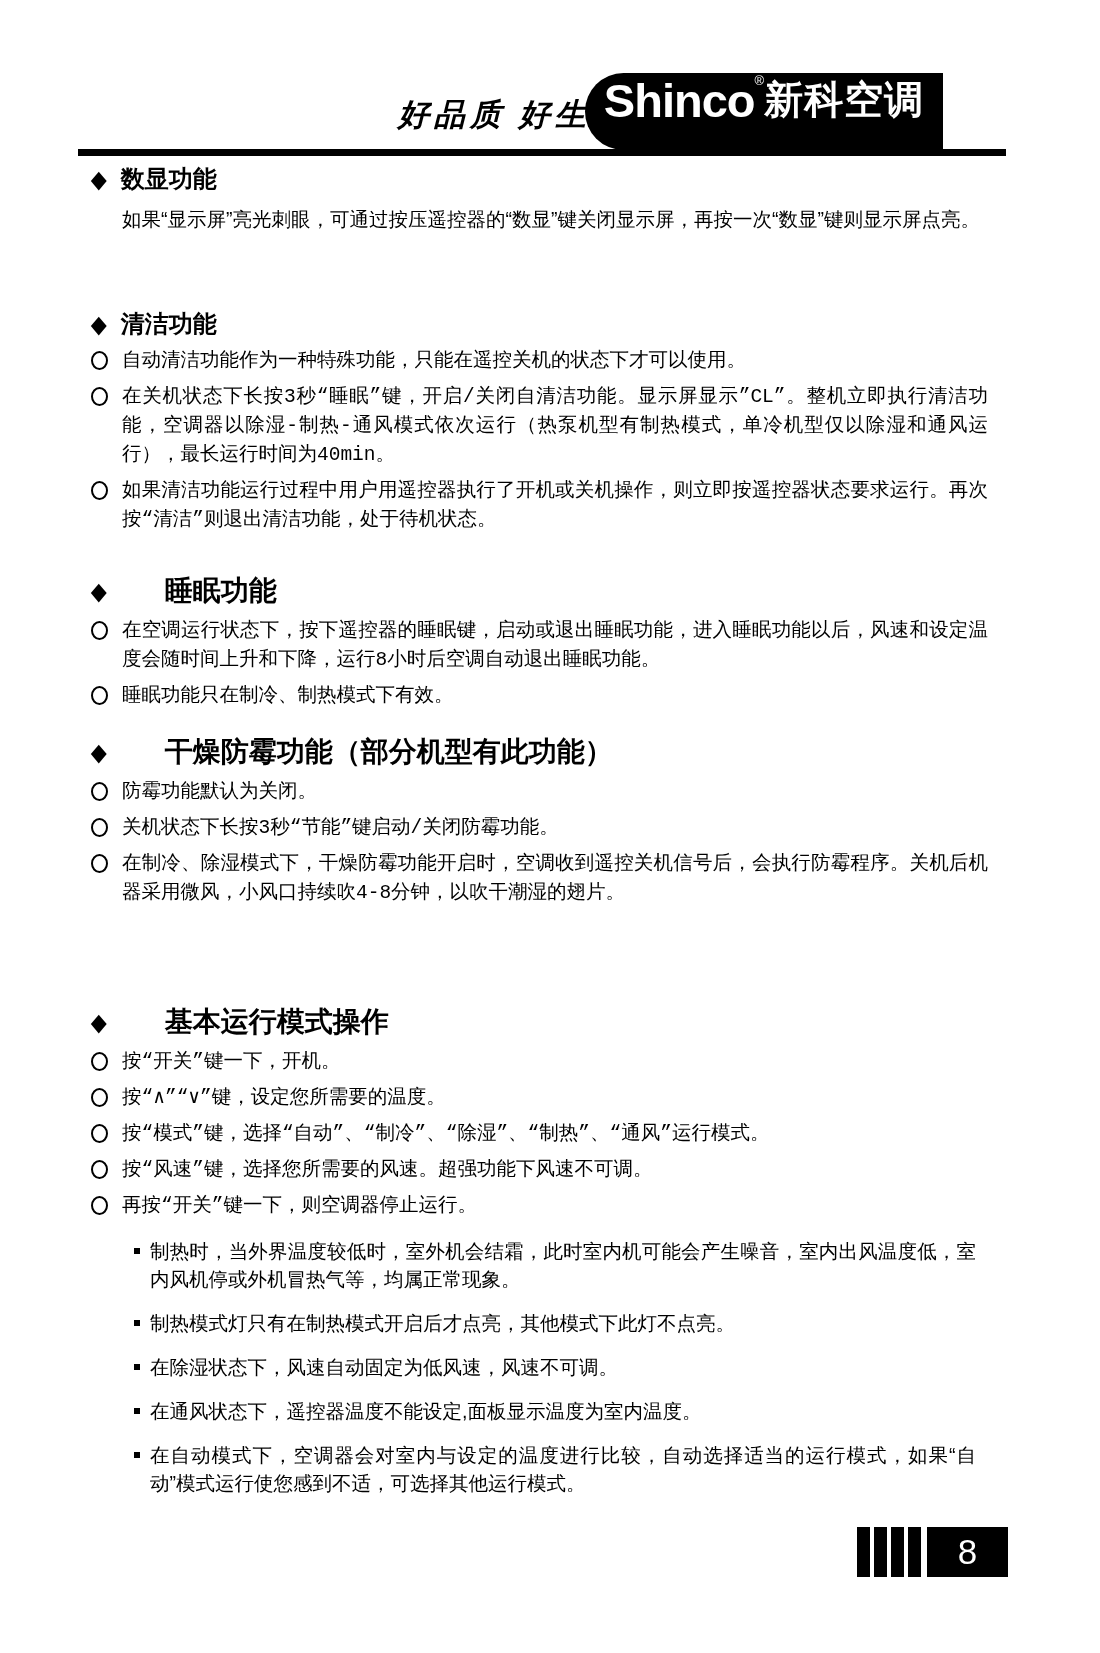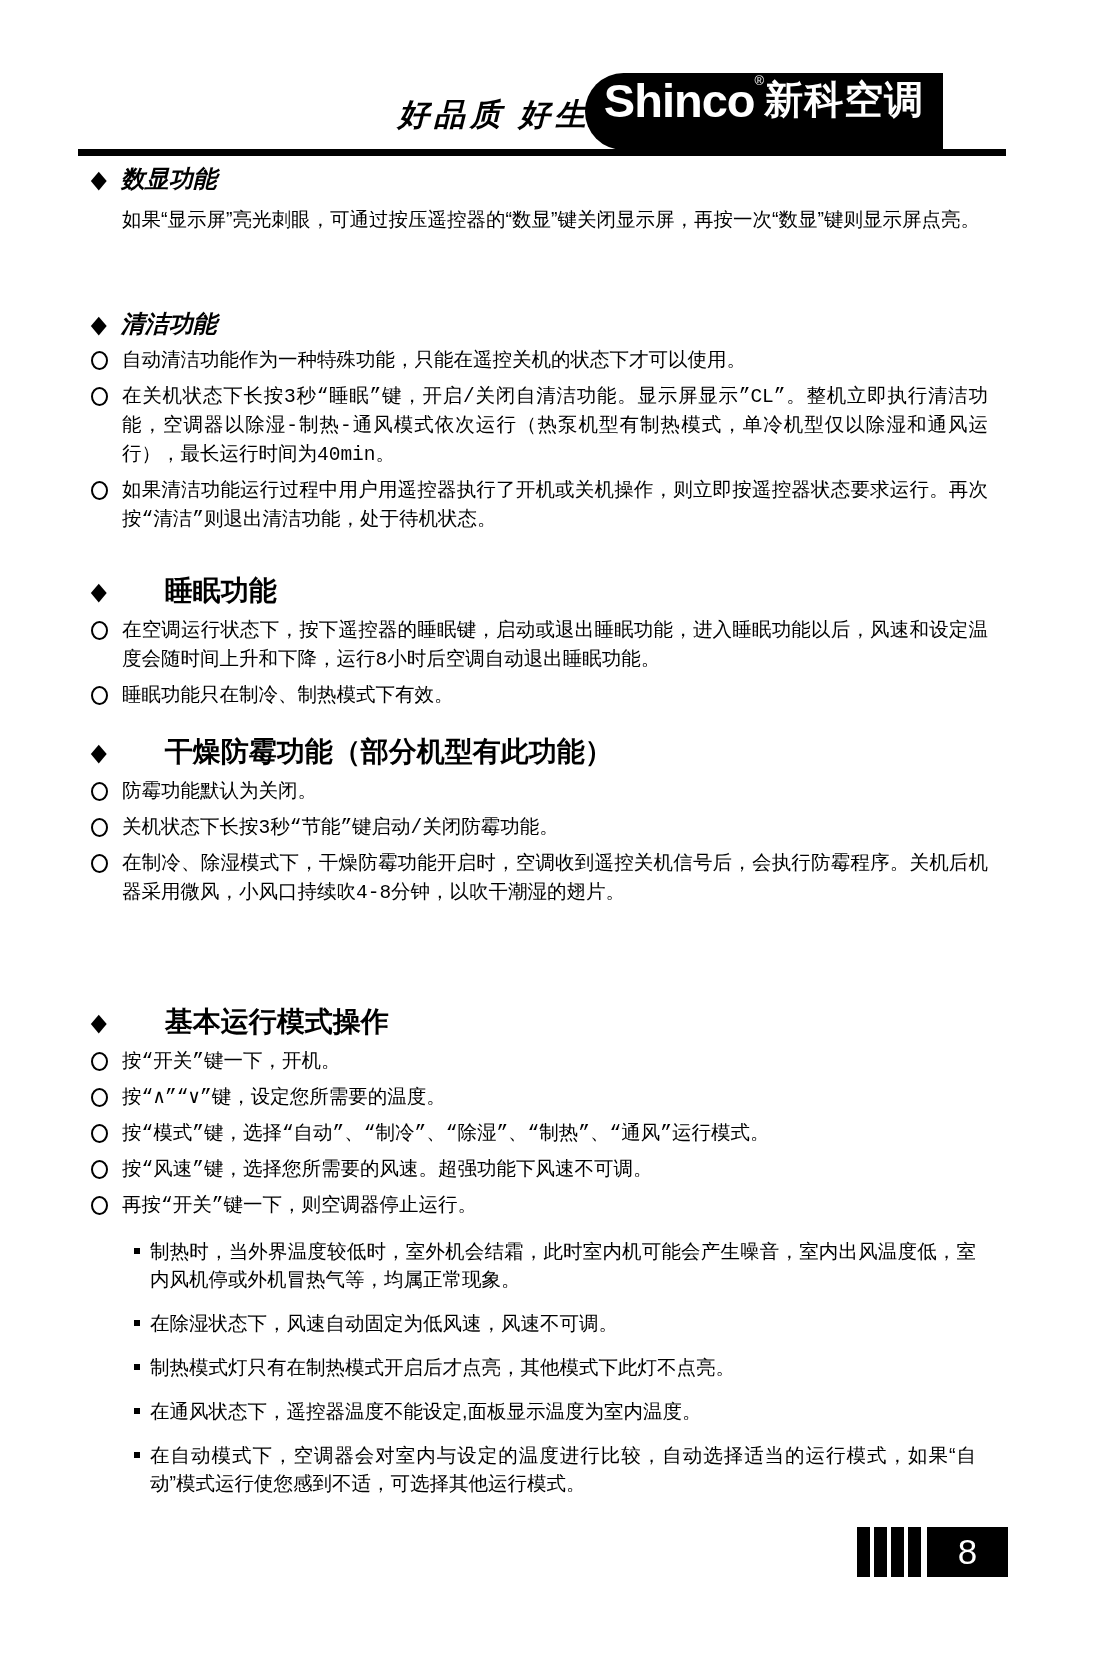--- a/index.html
+++ b/index.html
@@ -35,21 +35,21 @@
   .top-rule {
     position:absolute; left:78px; top:149px;
     width:928px; height:7px; background:#000;
   }
   
   .section { position:absolute; left:88px; width:912px; }
   .sec-heading {
     display:flex; align-items:center;
     font-weight:bold;
   }
-  .h-sm .sec-title { font-size:24px;font-style:italic; }
+  .h-sm .sec-title { font-size:24px; }
   .h-lg .sec-title { font-size:28px;margin-left:44px; }
   .diamond {
     font-size:23px; line-height:1;
     margin:0 13px 0 2px;
     transform:scaleX(.85);
   }
   .para {
     margin:9px 0 0 34px; width:866px;
     font-size:19.5px; line-height:30px;
     text-align:justify;
@@ -188,28 +188,28 @@
     <div class="li">
       <span class="circle"></span>
       <span class="li-text">再按“开关”键一下，则空调器停止运行。</span>
     </div>
     <div class="note">
       <span class="sq"></span>
       <span class="note-text">制热时，当外界温度较低时，室外机会结霜，此时室内机可能会产生噪音，室内出风温度低，室内风机停或外机冒热气等，均属正常现象。</span>
     </div>
     <div class="note">
       <span class="sq"></span>
+      <span class="note-text">制热模式灯只有在制热模式开启后才点亮，其他模式下此灯不点亮。</span>
+    </div>
+    <div class="note">
+      <span class="sq"></span>
       <span class="note-text">在除湿状态下，风速自动固定为低风速，风速不可调。</span>
     </div>
     <div class="note">
       <span class="sq"></span>
-      <span class="note-text">制热模式灯只有在制热模式开启后才点亮，其他模式下此灯不点亮。</span>
-    </div>
-    <div class="note">
-      <span class="sq"></span>
       <span class="note-text">在通风状态下，遥控器温度不能设定,面板显示温度为室内温度。</span>
     </div>
     <div class="note">
       <span class="sq"></span>
       <span class="note-text">在自动模式下，空调器会对室内与设定的温度进行比较，自动选择适当的运行模式，如果“自动”模式运行使您感到不适，可选择其他运行模式。</span>
     </div>
   </div>
 
   <div class="footer">
     <span class="bar"></span>

